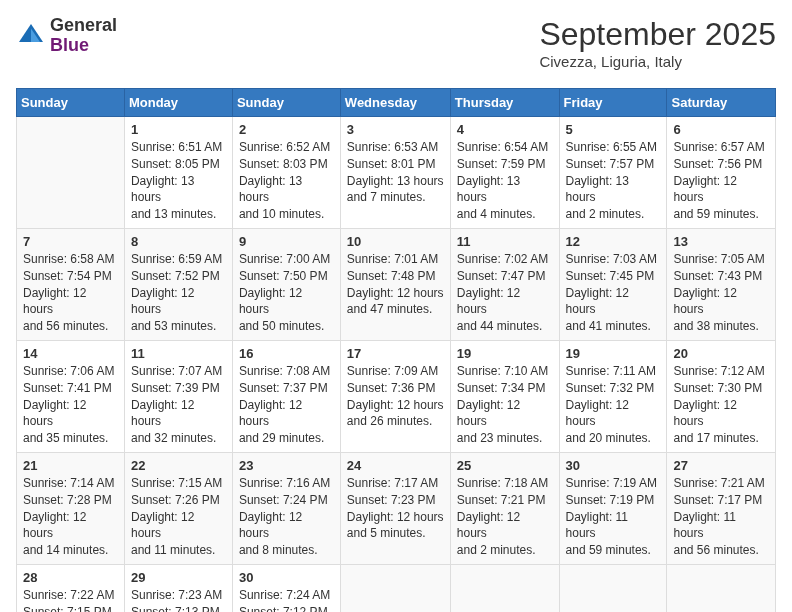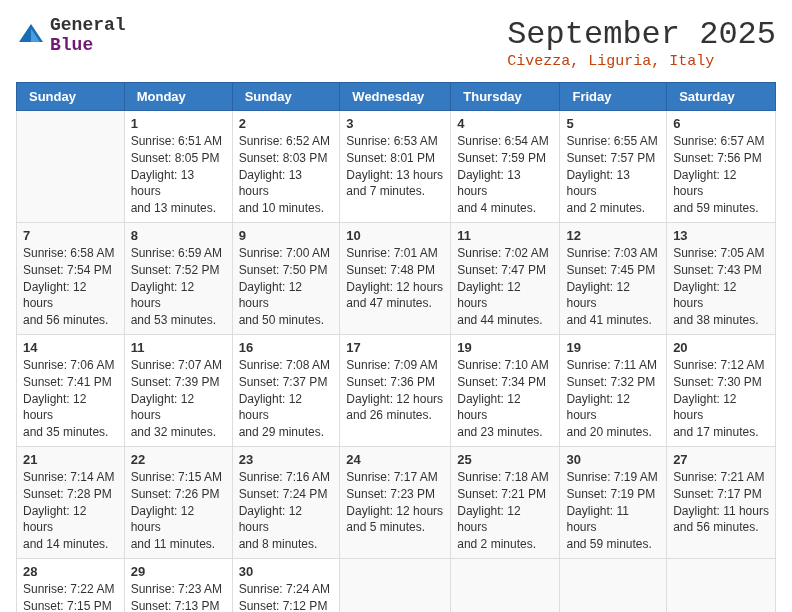--- a/index.html
+++ b/index.html
@@ -7,22 +7,21 @@
       font-family: Arial, sans-serif;
       background: #fff;
       width: 792px;
       min-height: 612px;
       padding: 16px;
     }
     .header {
       display: flex;
       justify-content: space-between;
       align-items: flex-start;
-      margin-bottom: 12px;
-      font-family: Liberation Mono, monospace;
+      margin-bottom: 18px;
     }
     .logo {
       display: flex;
       align-items: center;
       gap: 4px;
     }
     .logo-text {
       font-size: 18px;
       font-weight: bold;
       line-height: 1.1;
@@ -35,33 +34,33 @@
     }
     .title-block {
     }
     .month-title {
       font-size: 32px;
       font-weight: normal;
       color: #333;
     }
     .location-title {
       font-size: 15px;
-      color: #c2410c;
+      color: #404040;
     }
     .calendar {
       width: 100%;
       border-collapse: collapse;
       border: 1px solid #ccc;
     }
     .calendar th {
       background-color: #3579c0;
       color: #fff;
       font-size: 13px;
       font-weight: bold;
-      padding: 6px 12px;
+      padding: 6px 4px;
       text-align: left;
       border: 1px solid #2a63a3;
     }
     .calendar td {
       vertical-align: top;
       padding: 5px 6px;
       border: 1px solid #ddd;
       font-size: 10.5px;
       color: #333;
       width: 113px;

